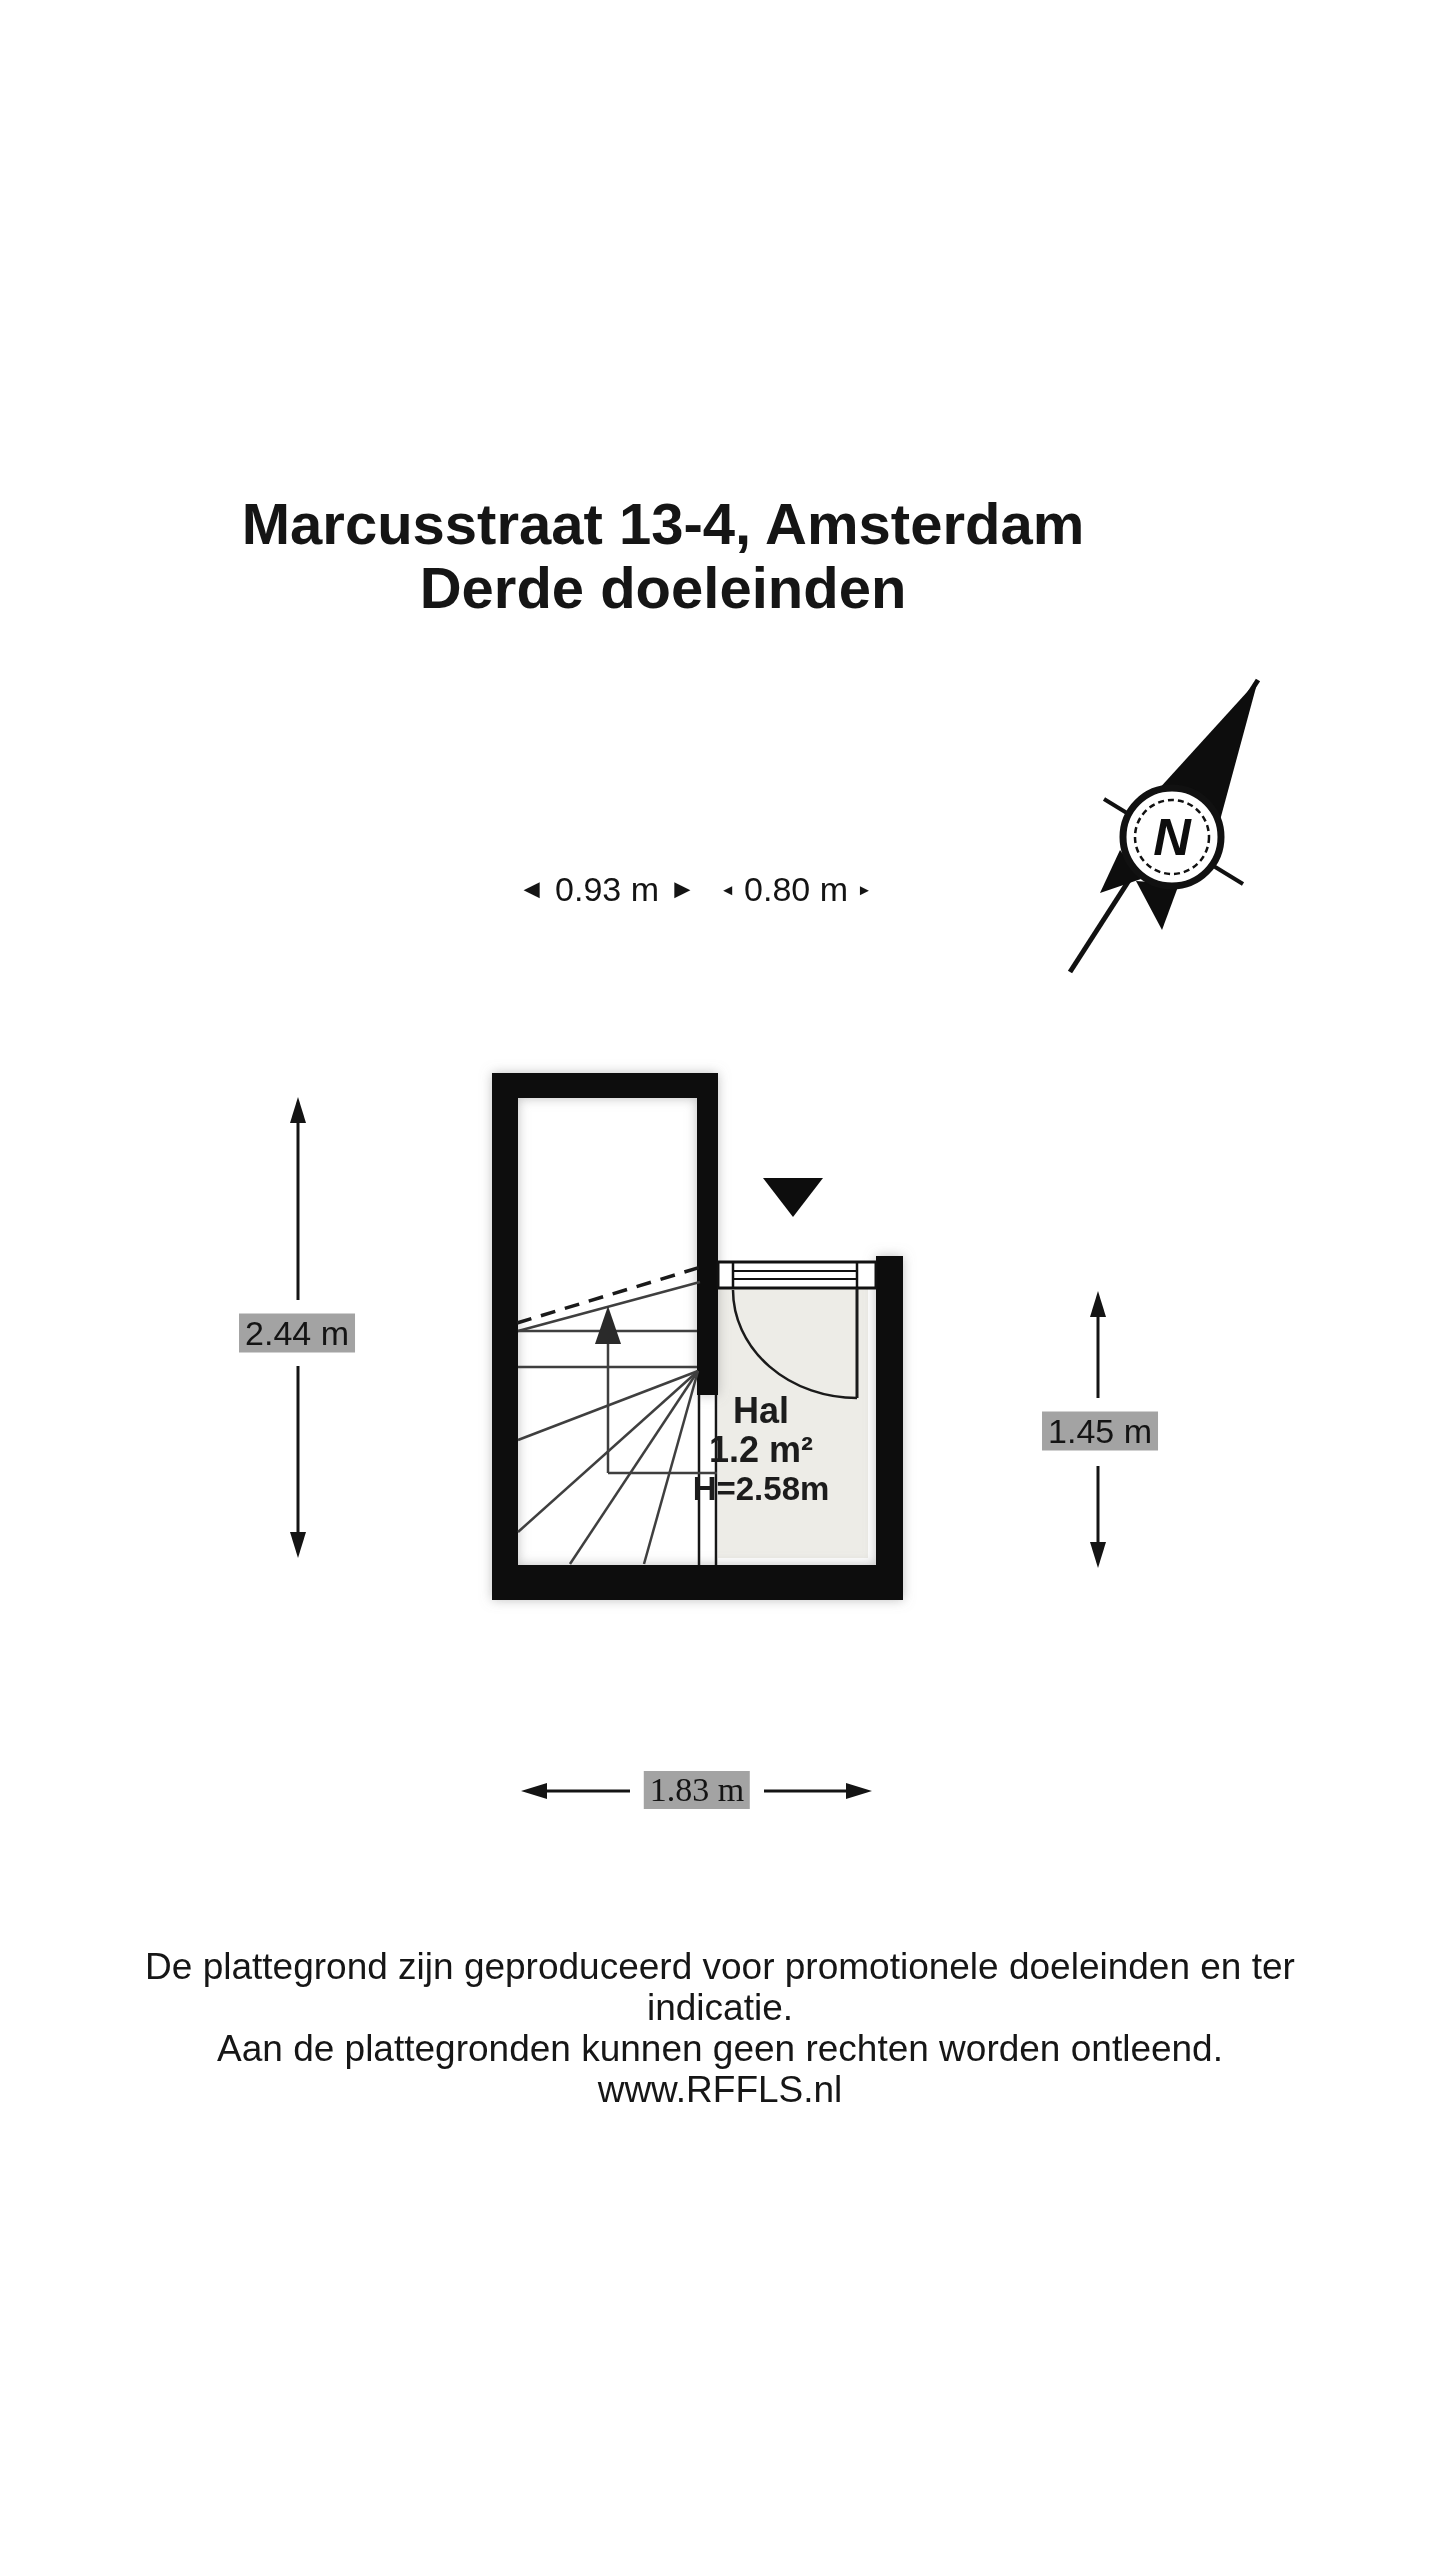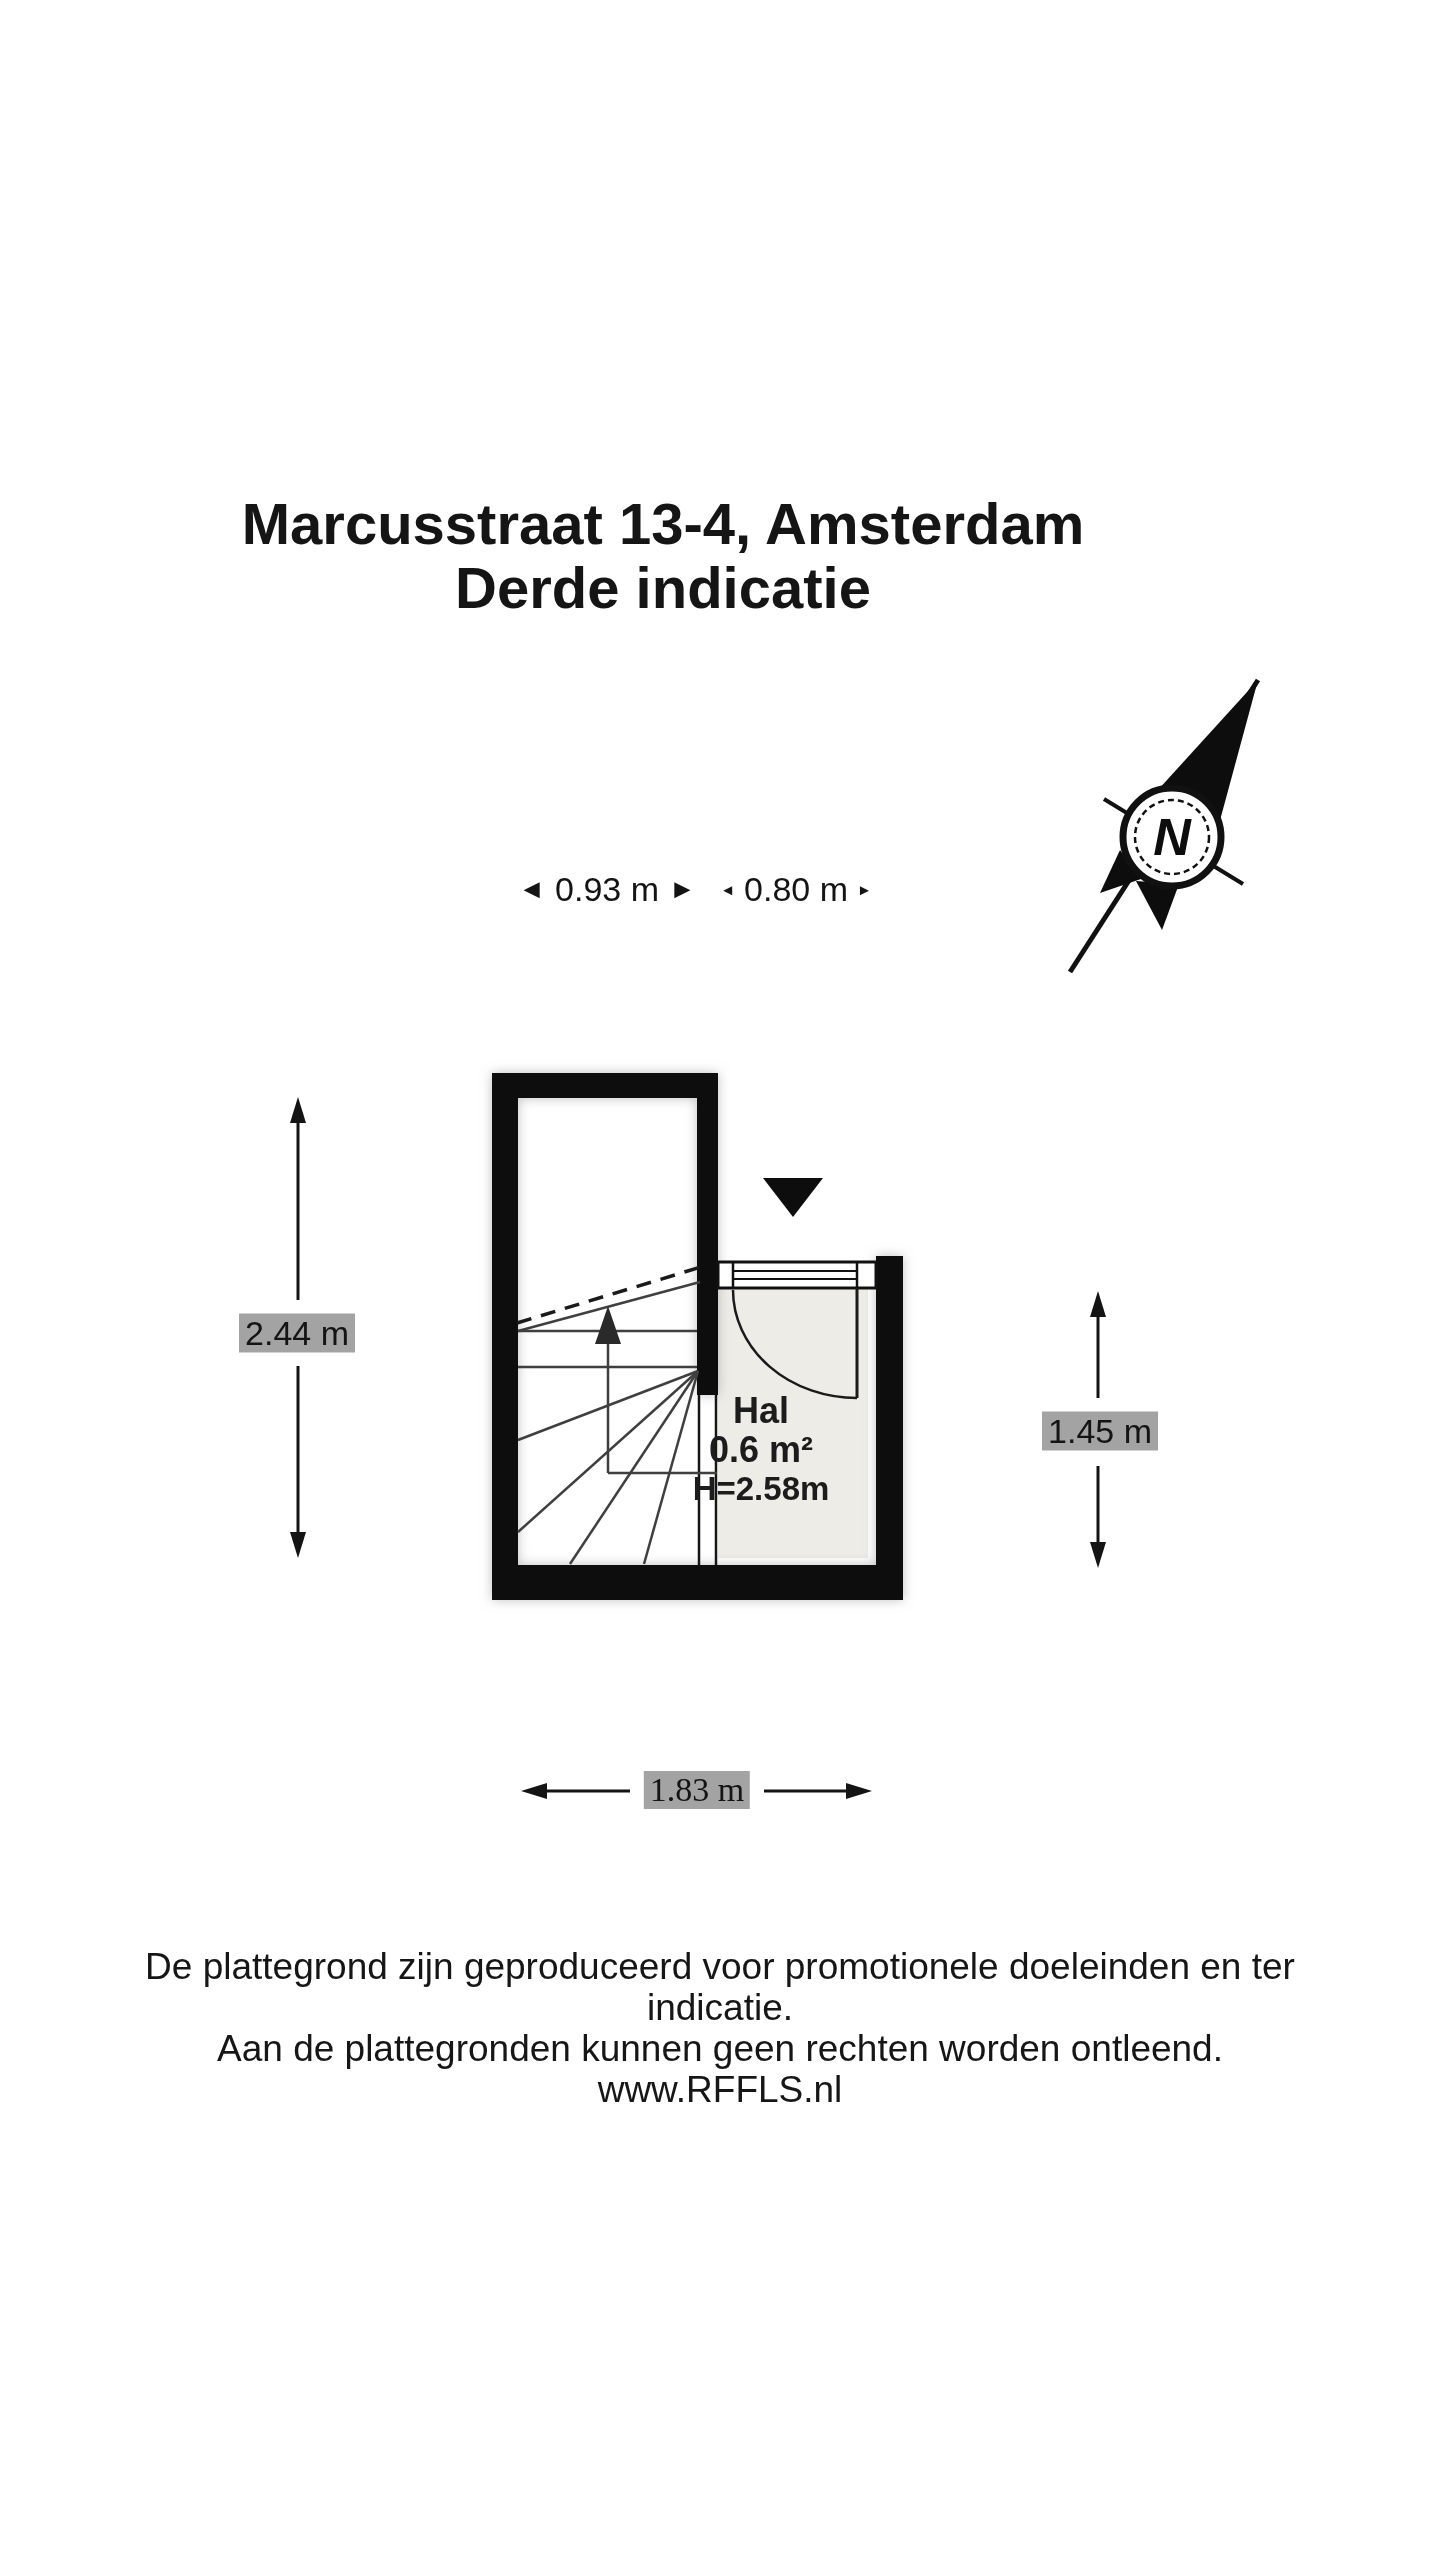--- a/index.html
+++ b/index.html
@@ -29,21 +29,21 @@
     left:720px;top:1946px;width:1168px;text-align:center;
     font-size:37px;line-height:41px;color:#161616;
   }
   svg{position:absolute;overflow:visible;}
 </style>
 </head>
 <body>
 
 <div class="abs center-x title-block">
   <div>Marcusstraat 13-4, Amsterdam</div>
-  <div>Derde indicatie</div>
+  <div>Derde doeleinden</div>
 </div>
 
 <svg class="abs" style="left:1040px;top:640px;" width="260" height="380" viewBox="1040 640 260 380">
   <line x1="1070" y1="972" x2="1258" y2="680" stroke="#111" stroke-width="5"></line>
   <line x1="1104" y1="799" x2="1243" y2="884" stroke="#111" stroke-width="4"></line>
   <polygon points="1258,680 1219,824 1157,791" fill="#0d0d0d"></polygon>
   <polygon points="1100,893 1120,850 1141,879" fill="#0d0d0d"></polygon>
   <polygon points="1136,881 1162,930 1179,884" fill="#0d0d0d"></polygon>
   <circle cx="1172" cy="837" r="49" fill="#ffffff" stroke="#111" stroke-width="7"></circle>
   <circle cx="1172" cy="837" r="37" fill="none" stroke="#111" stroke-width="2.5" stroke-dasharray="6 4"></circle>
@@ -108,21 +108,21 @@
     <line x1="698" y1="1371" x2="570" y2="1564"></line>
     <line x1="698" y1="1371" x2="644" y2="1564"></line>
     <line x1="608" y1="1473" x2="717" y2="1473"></line>
     <line x1="608" y1="1473" x2="608" y2="1342"></line>
   </g>
   <polygon points="595,1344 621,1344 608,1306" fill="#2a2a2a"></polygon>
 </svg>
 
 <div class="abs center-xy room-label" style="left:761px;top:1449px;font-weight:bold;">
   <div class="rm-name">Hal</div>
-  <div class="rm-area">0.6 m²</div>
+  <div class="rm-area">1.2 m²</div>
   <div class="rm-h">H=2.58m</div>
 </div>
 
 <svg class="abs" style="left:270px;top:1085px;" width="60" height="490" viewBox="270 1085 60 490">
   <g stroke="#141414" stroke-width="3">
     <line x1="298" y1="1116" x2="298" y2="1300"></line>
     <line x1="298" y1="1366" x2="298" y2="1540"></line>
   </g>
   <polygon points="298,1097 290,1123 306,1123" fill="#141414"></polygon>
   <polygon points="298,1558 290,1532 306,1532" fill="#141414"></polygon>

